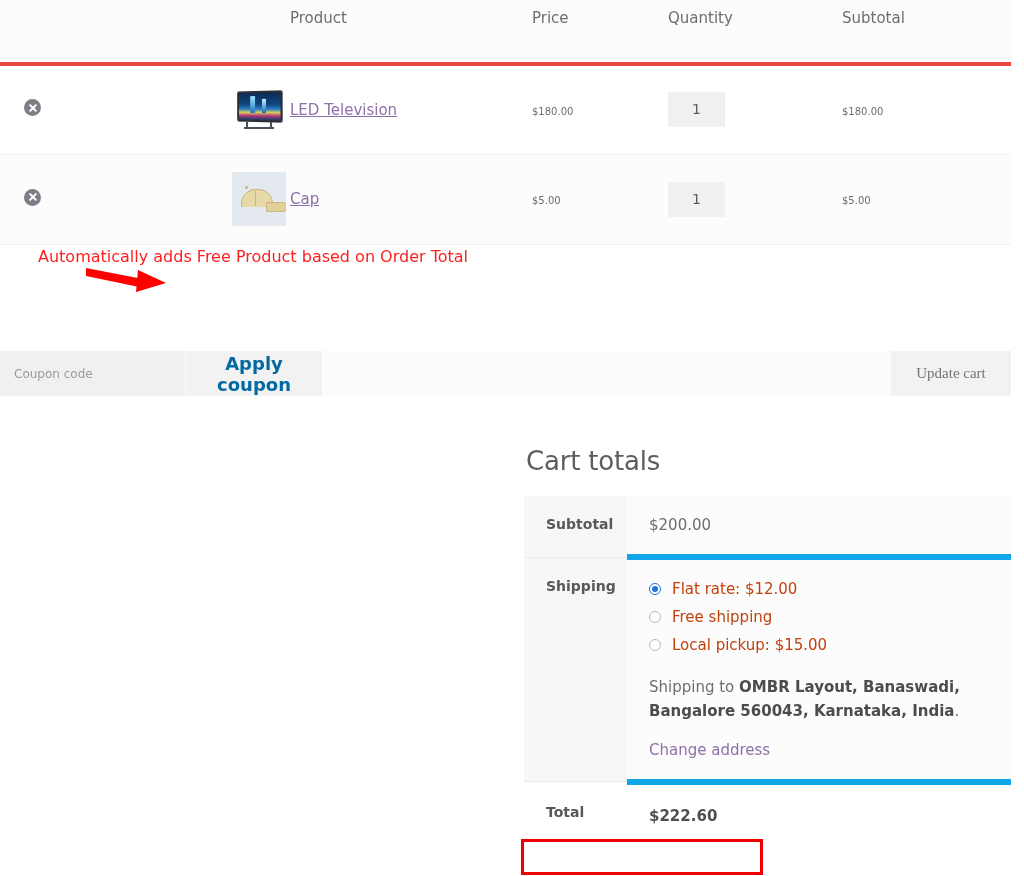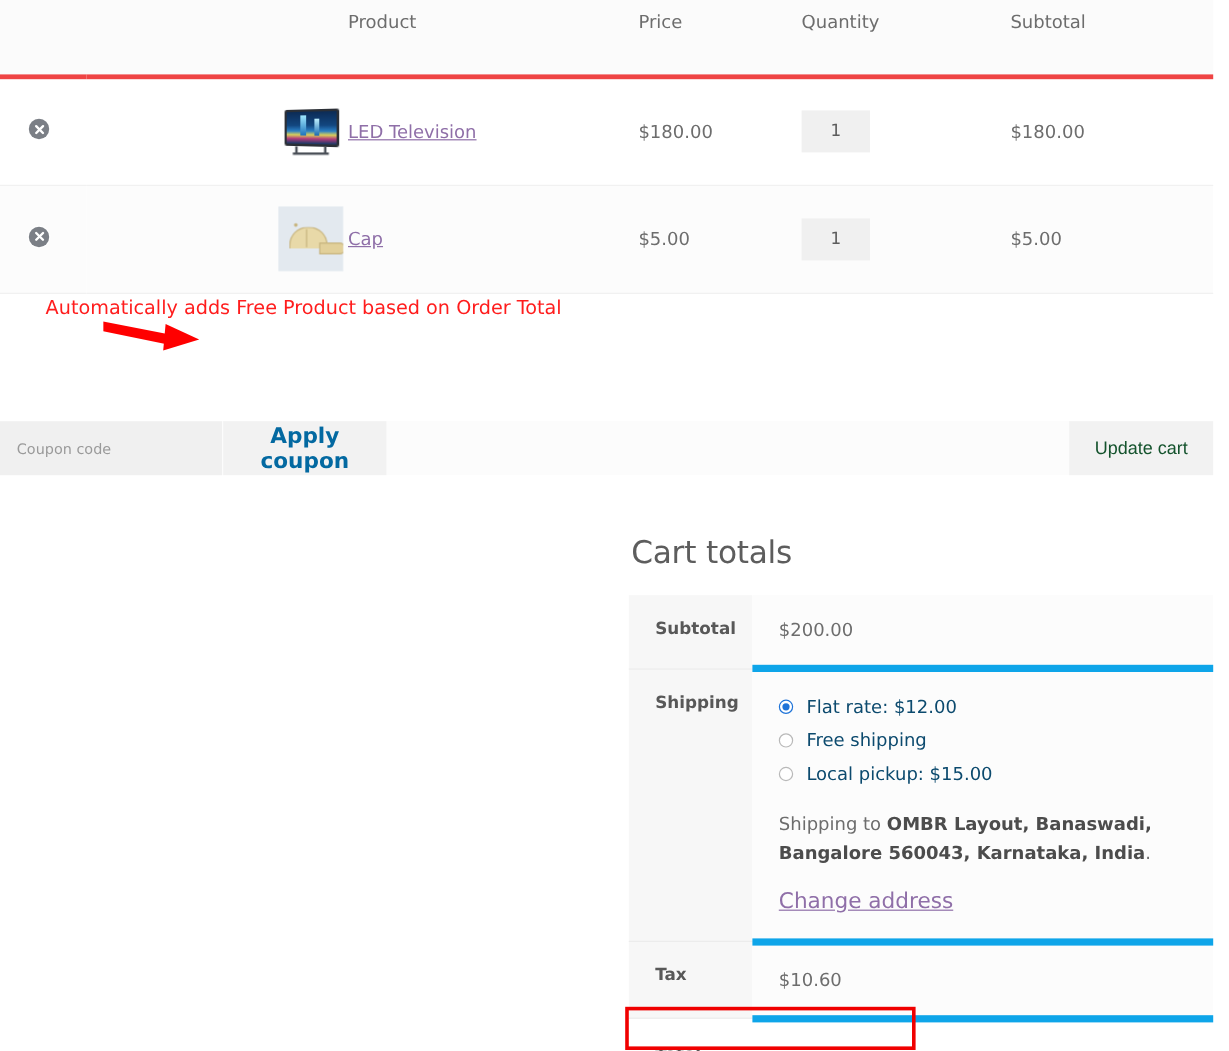--- a/index.html
+++ b/index.html
@@ -220,21 +220,21 @@
     border-radius: 0 6px 0 0;
     box-sizing: border-box;
   }
 
   .product-link {
     color: #8f6fa8;
     text-decoration: underline;
     font-size: 15px;
     cursor: pointer;
   }
-  .amount { font-size: 15px; color: #6d6d6d; }
+  .amount { font-size: 10px; color: #6d6d6d; }
 
   .qty-box {
     display: inline-block;
     width: 57px;
     height: 35px;
     line-height: 35px;
     text-align: center;
     background: #f0f0f0;
     border: none;
     color: #5c5c5c;
@@ -278,23 +278,23 @@
     font-weight: 700;
     color: #0369a1;
     cursor: pointer;
   }
   .update-cart-btn {
     position: absolute;
     right: 0; top: 0;
     width: 120px; height: 45px;
     background: #f2f2f2;
     border: none;
-    font-family: Liberation Sans, sans-serif;
-    font-size: 15px;
-    color: #14532d;
+    font-family: Liberation Serif, serif;
+    font-size: 15px;
+    color: #737373;
     cursor: default;
   }
 
   
   .totals-wrap {
     position: absolute;
     left: 524px;
     top: 446px;
     width: 487px;
   }
@@ -337,21 +337,21 @@
   .totals-table tr.row-total td { font-weight: 700; color: #4f4f4f; }
   .totals-table tr.row-total th { padding-top: 22px; padding-bottom: 22px; }
   .totals-table tr.row-total td { padding-top: 22px; padding-bottom: 22px; }
 
   .ship-list { list-style: none; margin: 0; padding: 0; }
   .ship-list li {
     display: flex;
     align-items: center;
     margin-bottom: 10px;
     font-size: 15px;
-    color: #0c4a6e;
+    color: #c2410c;
   }
   .ship-radio {
     width: 12px; height: 12px;
     border-radius: 50%;
     border: 1px solid #b9b9b9;
     background: #ffffff;
     margin-right: 11px;
     box-sizing: border-box;
     position: relative;
     flex: 0 0 auto;
@@ -374,22 +374,21 @@
     font-size: 15px;
     line-height: 1.62;
     color: #6d6d6d;
     max-width: 328px;
   }
   .ship-to b { color: #4c4c4c; font-weight: 700; }
   .change-address {
     display: inline-block;
     margin-top: 17px;
     color: #8f6fa8;
-    text-decoration: underline;
-    font-size: 18px;
+    font-size: 15px;
     cursor: pointer;
   }
 
   
   .anno-text {
     position: absolute;
     left: 38px;
     top: 247px;
     font-size: 16px;
     color: #ff1d1d;
@@ -525,24 +524,20 @@
               </li>
               <li>
                 <span class="ship-radio"></span>
                 <span>Local pickup: $15.00</span>
               </li>
             </ul>
             <div class="ship-to"><span>Shipping to </span><b>OMBR Layout, Banaswadi, Bangalore 560043, Karnataka, India</b><span>.</span></div>
             <a class="change-address">Change address</a>
           </td>
         </tr>
-        <tr>
-          <th>Tax</th>
-          <td>$10.60</td>
-        </tr>
         <tr class="row-total">
           <th>Total</th>
           <td>$222.60</td>
         </tr>
       </tbody>
     </table>
   </div>
 
   <div class="anno-text">Automatically adds Free Product based on Order Total</div>
 

